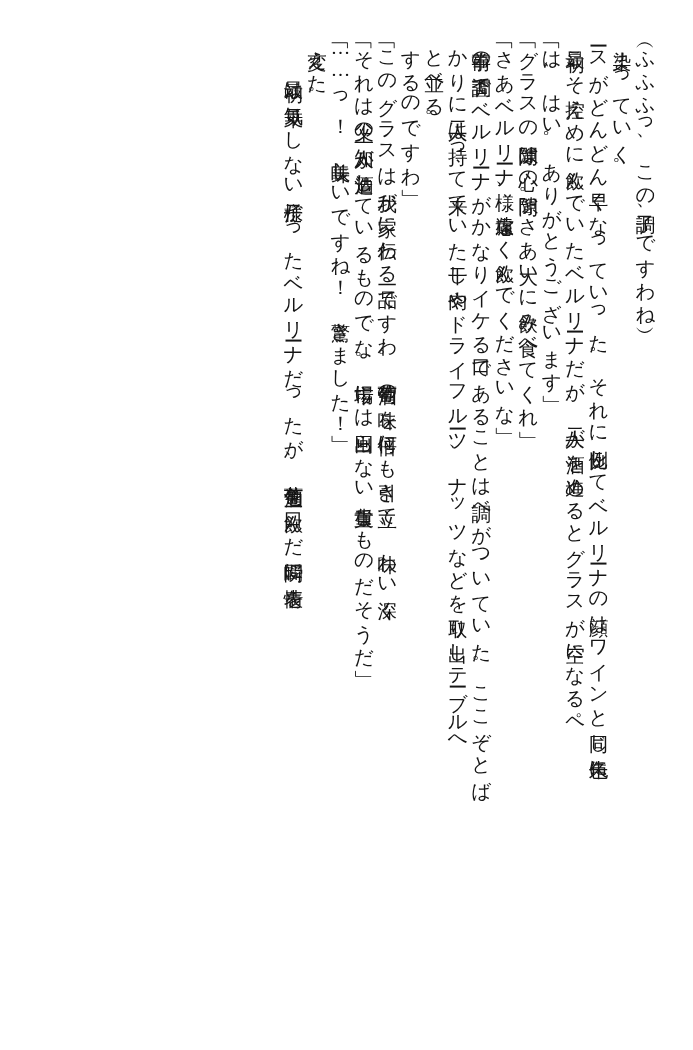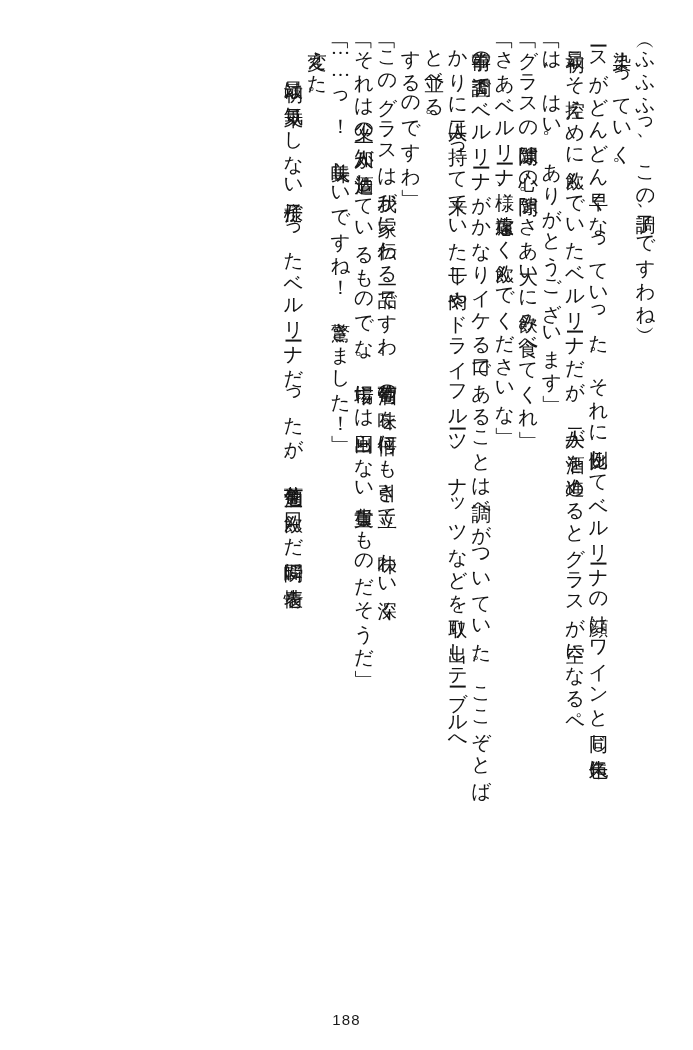--- a/index.html
+++ b/index.html
@@ -86,15 +86,14 @@
     <div class="col indent-2">事前の調査でベルリーナがかなりイケる口であることは調べがついていた。ここぞとば</div>
     <div class="col indent-2">「さあベルリーナ様、遠慮なく飲んでくださいな」</div>
     <div class="col indent-2">「グラスの隙間は心の隙間。さあ大いに飲み食べてくれ」</div>
     <div class="col indent-2">「は、はい。ありがとうございます」</div>
     <div class="col indent-2">最初こそ控えめに飲んでいたベルリーナだが、二人が酒を進めるとグラスが空になるペ</div>
     <div class="col indent-2">ースがどんどん早くなっていった。それに比例してベルリーナの顔はワインと同じ朱色に</div>
     <div class="col indent-2">染まっていく。</div>
     <div class="col indent-2">（ふふふっ、この調子、ですわね）</div>
   </div>
 
-  <div class="page-number">188</div>
 
 </div>
 
 </body></html>

